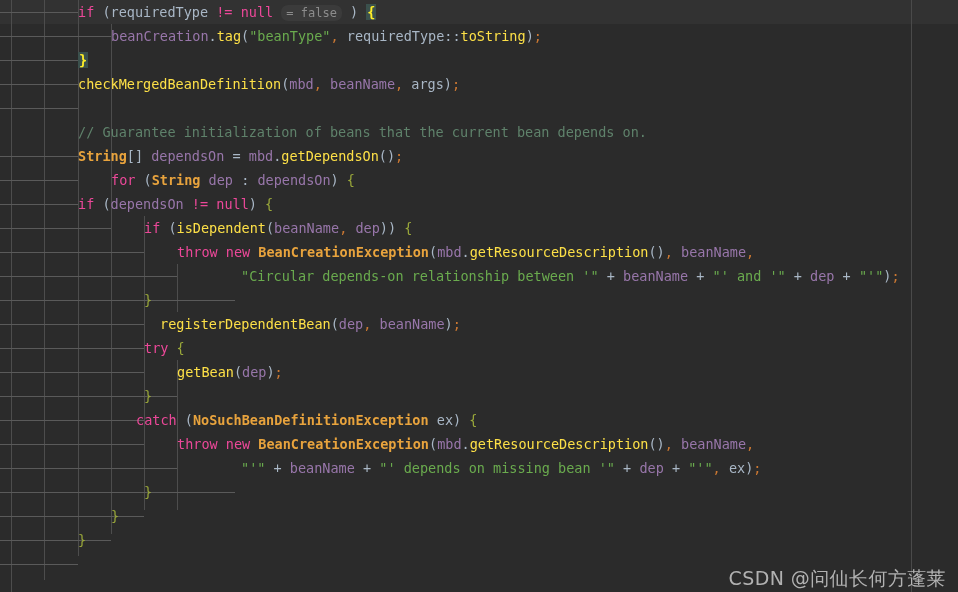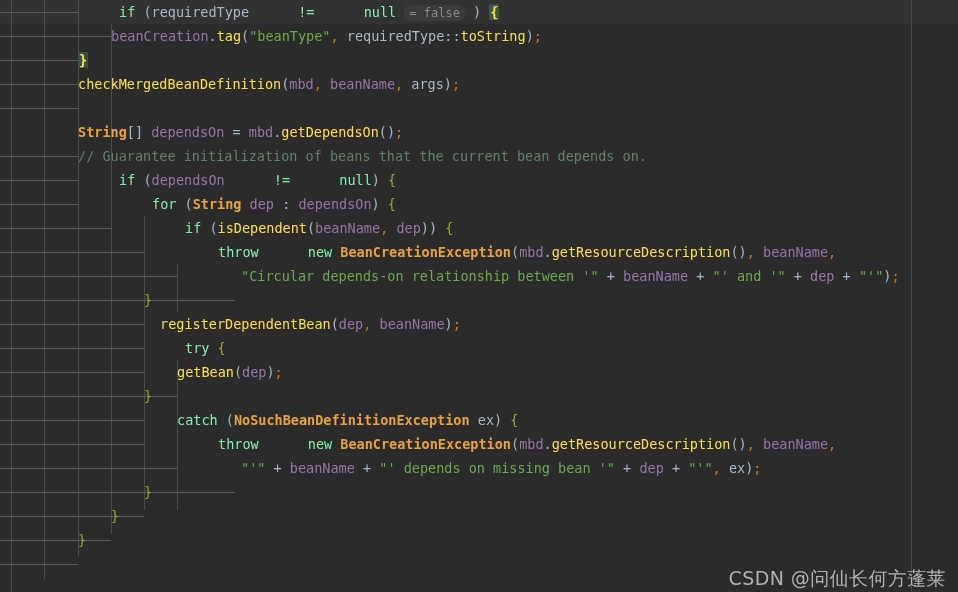--- a/index.html
+++ b/index.html
@@ -26,21 +26,21 @@
   .gv{position:absolute;width:1px;background:#4d4d4d;}
   .gh{position:absolute;height:1px;background:#5a5a5a;}
   
   .rows{position:absolute;left:0;top:0;width:958px;}
   .row{
     position:relative;height:24px;line-height:24px;
     white-space:pre;font-size:13.5px;letter-spacing:0px;
   }
   .code{position:absolute;top:0;}
   
-  .kw   {color:#86efac;padding-left:41px;}
+  .kw   {color:#ec4899;}
   .cls  {color:#e8a33d;font-weight:bold;}
   .fn   {color:#fde047;}
   .var  {color:#9876aa;}
   .pln  {color:#a9b7c6;}
   .strb {color:#6aab4e;}
   .cmt  {color:#5f826b;}
   .br   {color:#a9b7c6;}
   .brc  {color:#9aa83a;}
   .op   {color:#a9b7c6;}
   .semi {color:#cc7832;}
@@ -118,36 +118,36 @@
     </div>
 
 
     <div class="row">
       <span class="code" style="left:78px"><span class="fn">checkMergedBeanDefinition</span><span class="br">(</span><span class="var">mbd</span><span class="semi">,</span> <span class="var">beanName</span><span class="semi">,</span> <span class="pln">args</span><span class="br">)</span><span class="semi">;</span></span>
     </div>
 
     <div class="row"></div>
 
     <div class="row">
+      <span class="code" style="left:78px"><span class="cmt">// Guarantee initialization of beans that the current bean depends on.</span></span>
+    </div>
+
+    <div class="row">
       <span class="code" style="left:78px"><span class="cls">String</span><span class="br">[]</span> <span class="var">dependsOn</span> <span class="op">=</span> <span class="var">mbd</span><span class="pln">.</span><span class="fn">getDependsOn</span><span class="br">()</span><span class="semi">;</span></span>
     </div>
 
     <div class="row">
-      <span class="code" style="left:78px"><span class="cmt">// Guarantee initialization of beans that the current bean depends on.</span></span>
+      <span class="code" style="left:111px"><span class="kw">for</span> <span class="br">(</span><span class="cls">String</span> <span class="var">dep</span> <span class="pln">:</span> <span class="var">dependsOn</span><span class="br">)</span> <span class="brc">{</span></span>
     </div>
 
     <div class="row">
       <span class="code" style="left:78px"><span class="kw">if</span> <span class="br">(</span><span class="var">dependsOn</span> <span class="kw">!=</span> <span class="kw">null</span><span class="br">)</span> <span class="brc">{</span></span>
     </div>
 
     <div class="row">
-      <span class="code" style="left:111px"><span class="kw">for</span> <span class="br">(</span><span class="cls">String</span> <span class="var">dep</span> <span class="pln">:</span> <span class="var">dependsOn</span><span class="br">)</span> <span class="brc">{</span></span>
-    </div>
-
-    <div class="row">
       <span class="code" style="left:144px"><span class="kw">if</span> <span class="br">(</span><span class="fn">isDependent</span><span class="br">(</span><span class="var">beanName</span><span class="semi">,</span> <span class="var">dep</span><span class="br">))</span> <span class="brc">{</span></span>
     </div>
 
     <div class="row">
       <span class="code" style="left:177px"><span class="kw">throw</span> <span class="kw">new</span> <span class="cls">BeanCreationException</span><span class="br">(</span><span class="var">mbd</span><span class="pln">.</span><span class="fn">getResourceDescription</span><span class="br">()</span><span class="semi">,</span> <span class="var">beanName</span><span class="semi">,</span></span>
     </div>
 
     <div class="row">
       <span class="code" style="left:241px"><span class="strb">"Circular depends-on relationship between '"</span> <span class="op">+</span> <span class="var">beanName</span> <span class="op">+</span> <span class="strb">"' and '"</span> <span class="op">+</span> <span class="var">dep</span> <span class="op">+</span> <span class="strb">"'"</span><span class="br">)</span><span class="semi">;</span></span>
     </div>

